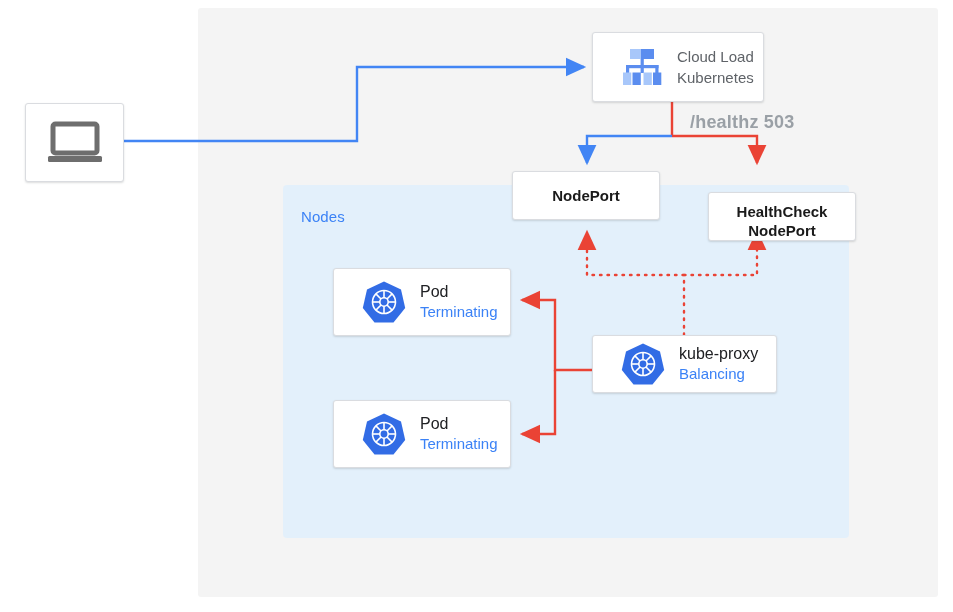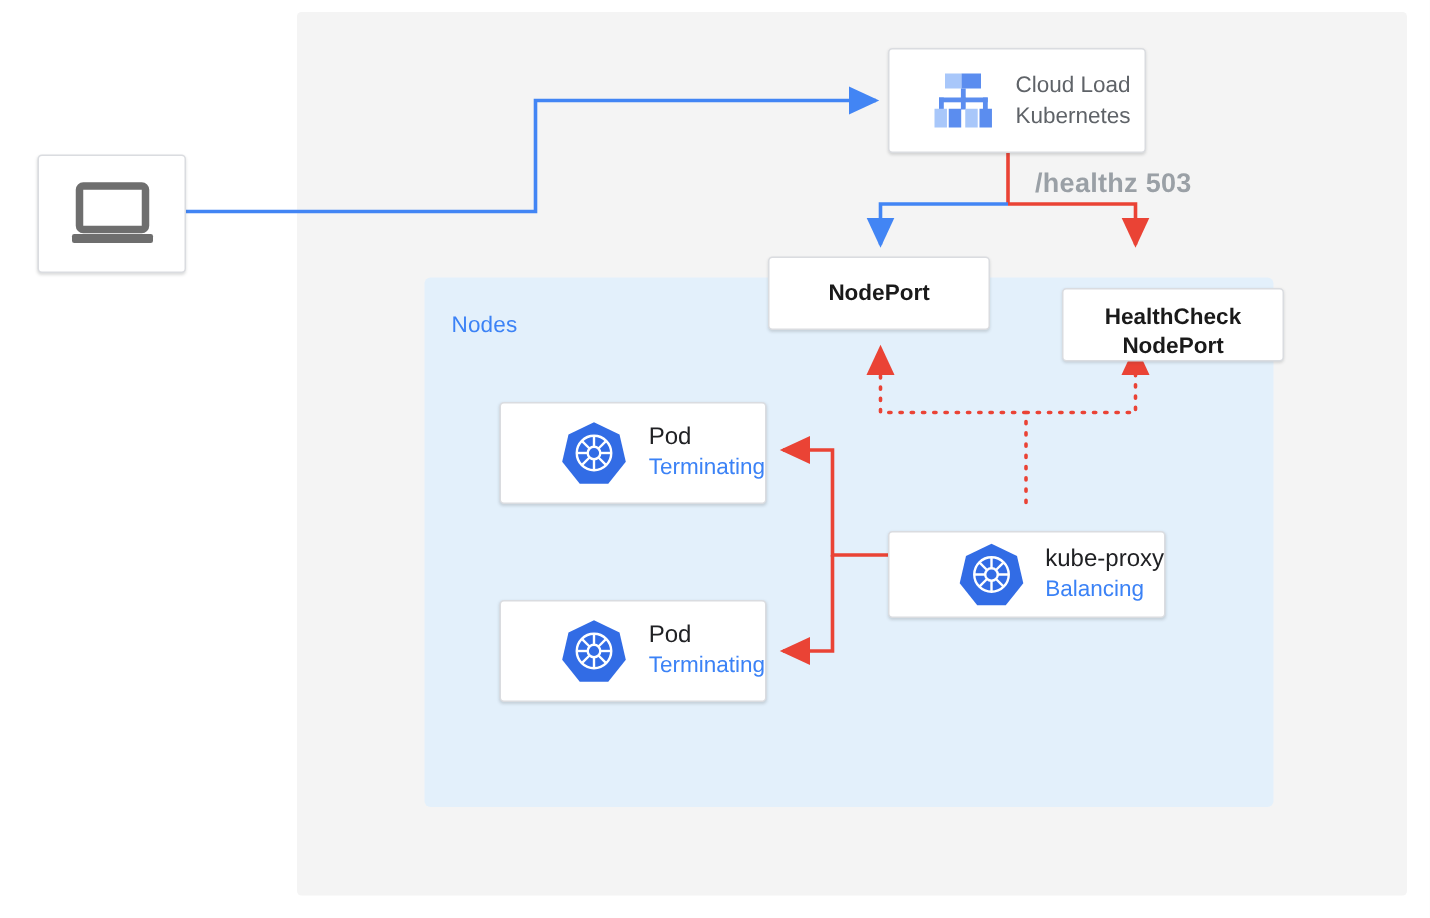--- a/index.html
+++ b/index.html
@@ -89,24 +89,24 @@
     font-size: 15px;
     font-weight: bold;
     color: #1a1a1a;
     text-align: center;
     line-height: 19px;
   }
   
   .pod-card-1 { left: 333px; top: 268px; width: 178px; height: 68px; }
   .pod-card-2 { left: 333px; top: 400px; width: 178px; height: 68px; }
   .pod-card-1, .pod-card-2, .kubeproxy-card {
-    display: flex; align-items: center; padding-left: 14px; justify-content: flex-end;
+    display: flex; align-items: center; padding-left: 28px;
   }
   .kubeproxy-card {
-    left: 592px; top: 335px; width: 185px; height: 58px; margin-top: 19px;
+    left: 592px; top: 335px; width: 185px; height: 58px;
   }
   .k8s-text { margin-left: 14px; }
   .k8s-title {
     font-size: 16px;
     color: #202124;
     line-height: 20px;
   }
   .k8s-sub {
     font-size: 15px;
     color: #3b82f6;

